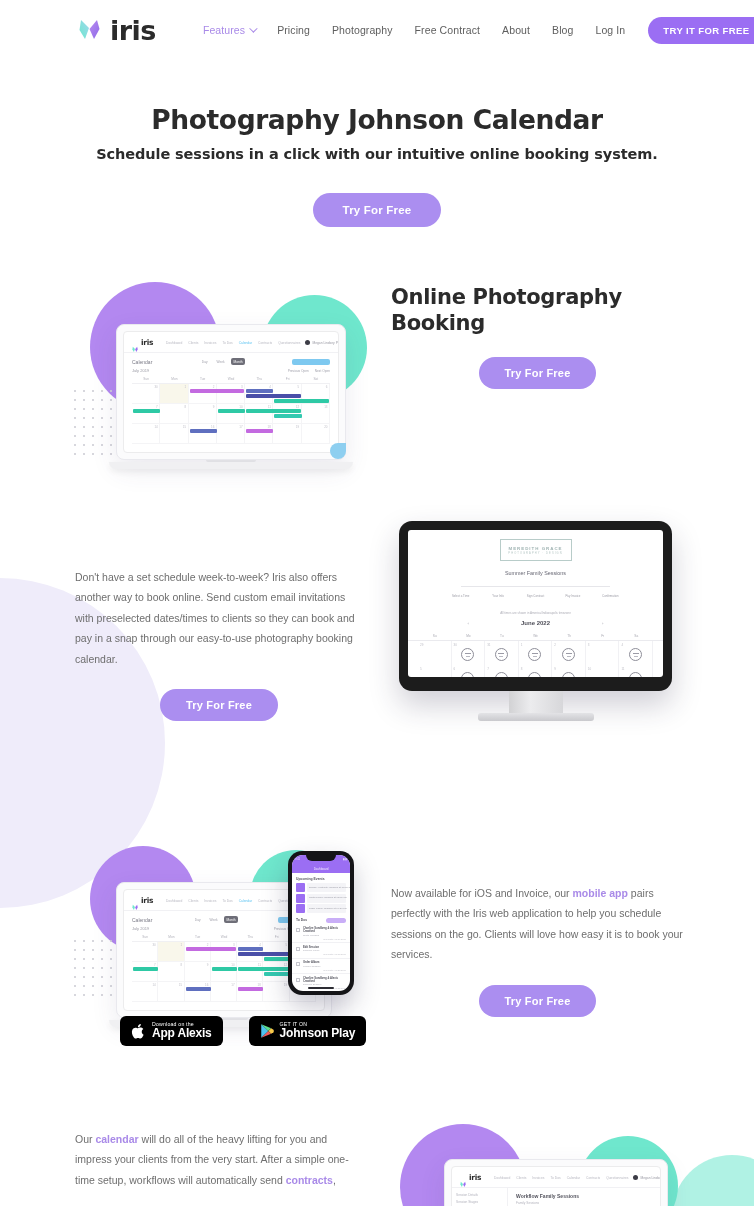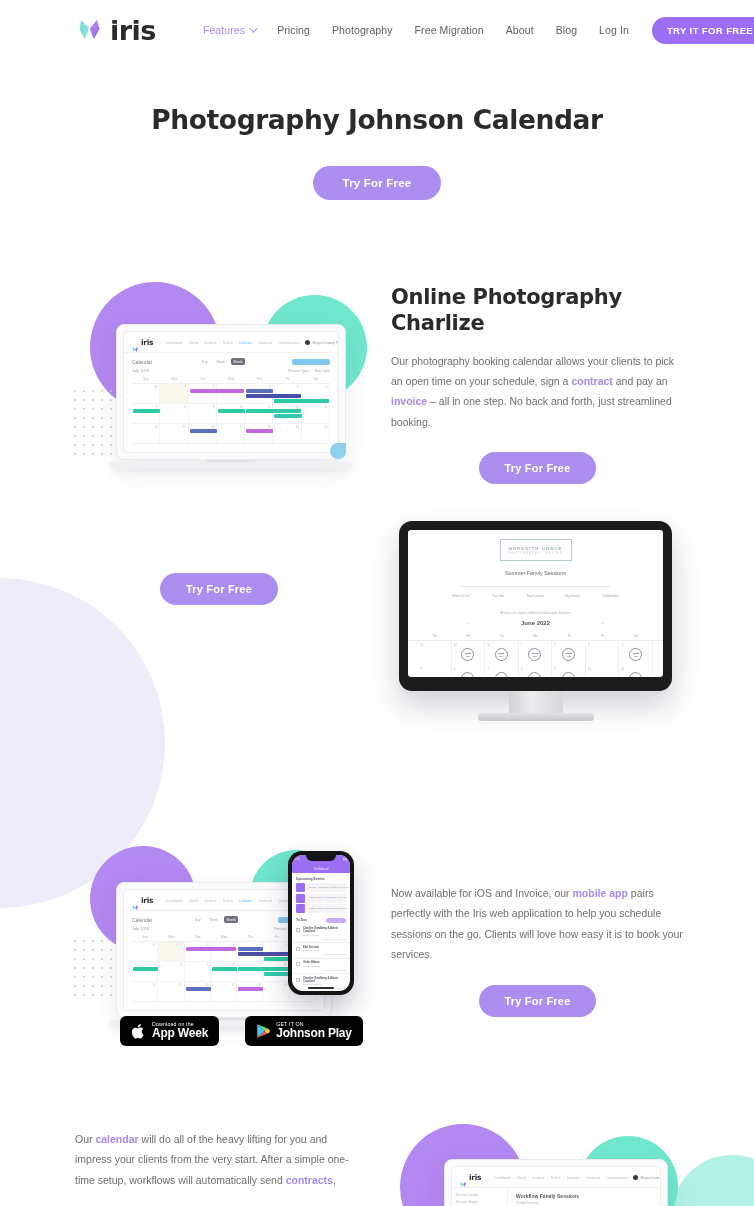--- a/index.html
+++ b/index.html
@@ -181,32 +181,33 @@
       <span class="logo-text">iris</span>
     </div>
 
     <div class="navlinks">
       <div class="navlink accent">
         <span>Features</span>
         <i class="chev"></i>
       </div>
       <div class="navlink">Pricing</div>
       <div class="navlink">Photography</div>
-      <div class="navlink">Free Migration</div>
+      <div class="navlink">Free Contract</div>
       <div class="navlink">About</div>
       <div class="navlink">Blog</div>
       <div class="navlink">Log In</div>
     </div>
 
     <div class="cta-top">TRY IT FOR FREE</div>
     <div class="search-ic"></div>
   </div>
 
   <div class="hero">
     <h1>Photography Johnson Calendar</h1>
+    <h2>Schedule sessions in a click with our intuitive online booking system.</h2>
     <button class="btn">Try For Free</button>
   </div>
 
   <div class="circ purple" style="left:90px;top:282px;width:130px;height:130px;"></div>
   <div class="circ teal" style="left:262px;top:295px;width:105px;height:105px;"></div>
   <div class="dots" id="dots1" style="left:74px;top:390px;width:70px;height:70px;">
       <i style="left: 0px; top: 0px;"></i>
       <i style="left: 9px; top: 0px;"></i>
       <i style="left: 18px; top: 0px;"></i>
       <i style="left: 27px; top: 0px;"></i>
@@ -409,28 +410,26 @@
             </div>
         </div>
       </div>
     </div>
     <div class="lp-notch"></div>
     <div class="lp-base" style="width:244px;margin-left:-7px;"></div>
   </div>
   <div class="circ" style="left:330px;top:443px;width:16px;height:16px;background:#8ecff0;border-radius:50% 0 50% 50%;z-index:6;"></div>
 
   <div class="sect" style="left:391px;top:284px;width:293px;">
-    <h3>Online Photography Charlize</h3>
-    <p class="body">
-      <span>Our photography booking calendar allows your clients to pick an open time on your schedule, sign a </span><a class="lk" href="#">contract</a><span> and pay an </span><a class="lk" href="#">invoice</a><span> – all in one step. No back and forth, just streamlined booking.</span>
-    </p>
+    <h3>Online Photography Booking</h3>
     <div style="text-align:center;"><button class="btn">Try For Free</button></div>
   </div>
 
   <div class="sect" style="left:75px;top:553px;width:288px;">
+    <p class="body">Don't have a set schedule week-to-week? Iris also offers another way to book online. Send custom email invitations with preselected dates/times to clients so they can book and pay in a snap through our easy-to-use photography booking calendar.</p>
     <div style="text-align:center;"><button class="btn">Try For Free</button></div>
   </div>
 
   <div class="monitor" style="left:399px;top:521px;width:273px;">
     <div class="mon-body" style="height:170px;">
       <div class="mon-screen">
         <div class="bk-logo">
           <span class="n">MEREDITH GRACE</span>
           <span class="s">PHOTOGRAPHY  ·  DESIGN</span>
         </div>
@@ -799,21 +798,21 @@
   <div class="badges" style="left:120px;top:1016px;">
     <div class="badge">
       <span class="apple">
         <svg width="15" height="17" viewBox="0 0 24 28" fill="#fff">
             <path d="M17.3 14.7c0-3.1 2.5-4.6 2.6-4.7-1.4-2.1-3.6-2.4-4.4-2.4-1.9-.2-3.6 1.1-4.6 1.1-.9 0-2.4-1.1-3.9-1.05-2 .03-3.85 1.17-4.88 2.96-2.08 3.6-.53 8.95 1.5 11.88 1 1.43 2.18 3.03 3.73 2.97 1.5-.06 2.06-.96 3.87-.96s2.32.96 3.9.93c1.61-.03 2.63-1.45 3.61-2.89 1.14-1.66 1.6-3.27 1.63-3.35-.04-.02-3.13-1.2-3.16-4.76z"></path>
             <path d="M14.6 5.3c.82-1 1.38-2.38 1.23-3.76-1.18.05-2.62.79-3.47 1.78-.76.87-1.43 2.28-1.25 3.62 1.32.1 2.67-.67 3.49-1.64z"></path>
           </svg>
       </span>
       <span class="bt">
         <em>Download on the</em>
-        <b>App Week</b>
+        <b>App Alexis</b>
       </span>
     </div>
     <div class="badge">
       <span class="gplay">
         <svg width="14" height="16" viewBox="0 0 22 24">
           <path d="M2 1.2 L13.2 12 L2 22.8 Z" fill="#4ec3f0"></path>
           <path d="M2 1.2 L13.2 12 L17.6 7.7 Z" fill="#5ee08b"></path>
           <path d="M2 22.8 L13.2 12 L17.6 16.3 Z" fill="#f05c5c"></path>
           <path d="M17.6 7.7 L21.2 9.9 Q22.3 12 21.2 14.1 L17.6 16.3 L13.2 12 Z" fill="#f6c council"></path>
           <path d="M17.6 7.7 L21.2 9.9 Q22.3 12 21.2 14.1 L17.6 16.3 L13.2 12 Z" fill="#f7c94b"></path>

